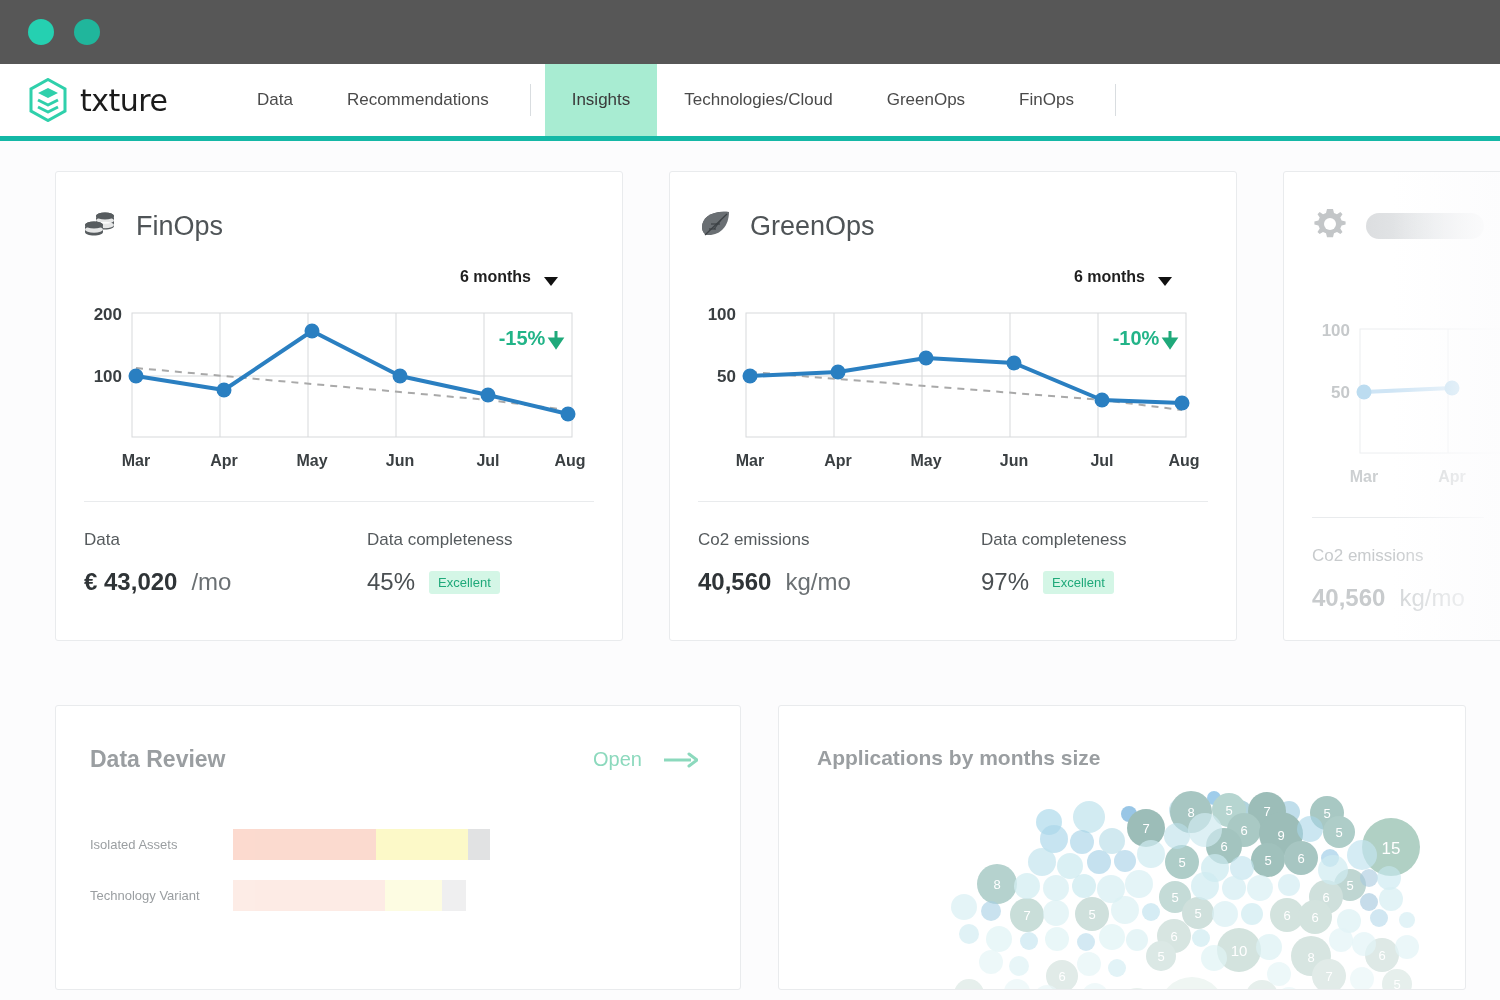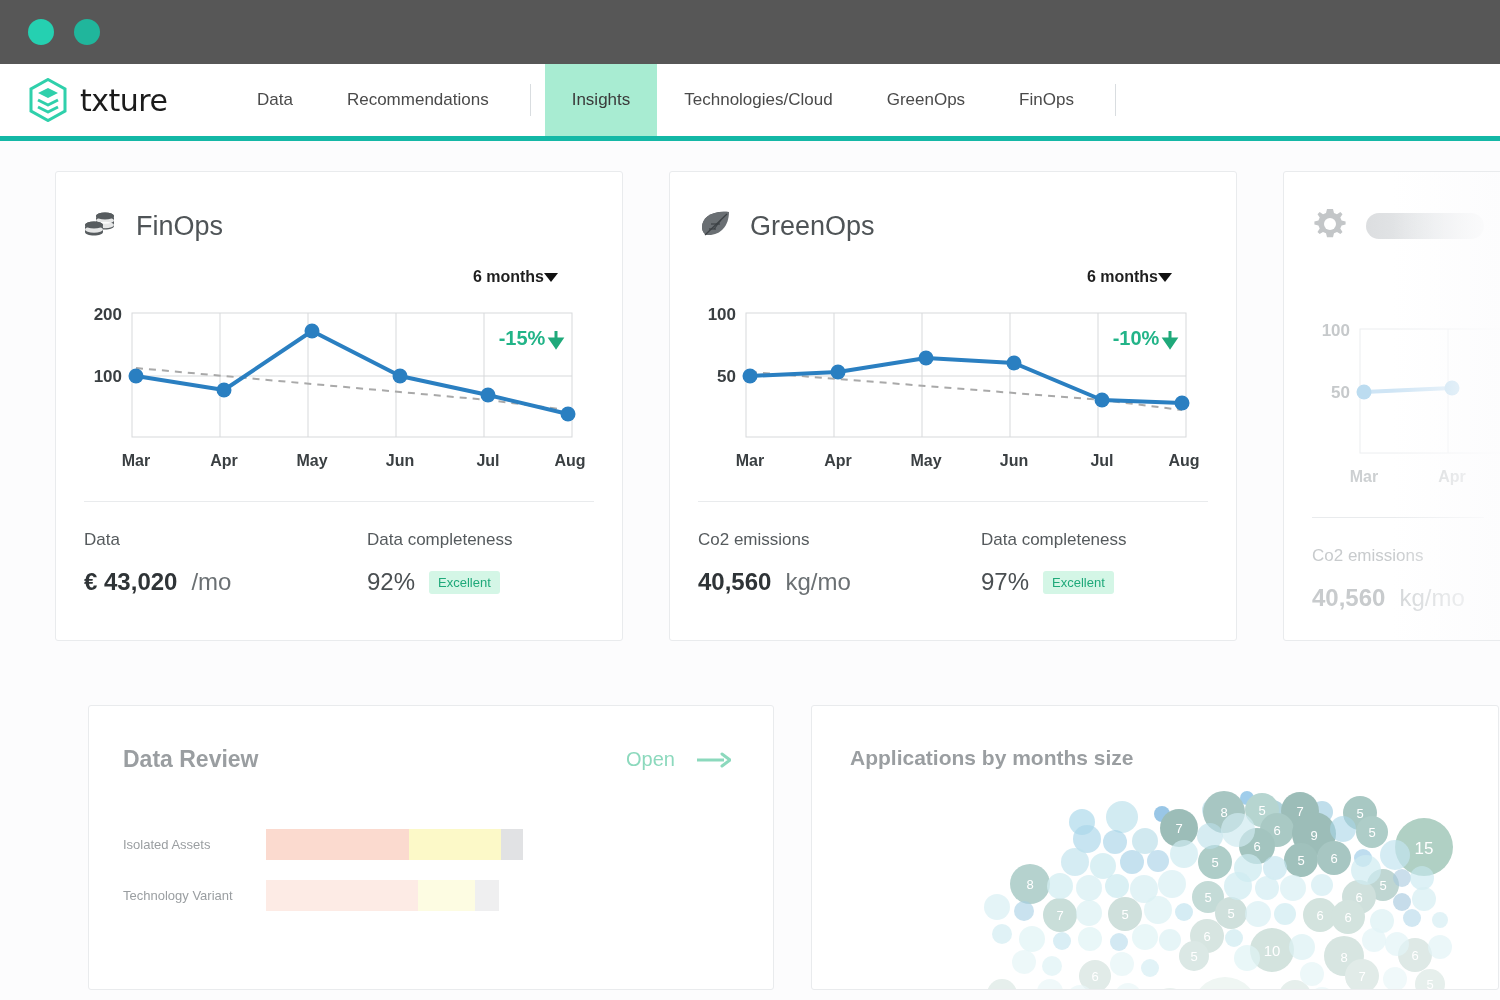--- a/index.html
+++ b/index.html
@@ -57,21 +57,21 @@
     background: #ffffff;
     border: 1px solid #e9ebed;
     border-radius: 3px;
   }
   .card-ops { width: 576px; height: 470px; padding: 26px 28px 0 28px; }
   .card-head { display: flex; align-items: center; gap: 18px; height: 56px; }
   .card-title { font-size: 27px; color: #4f5457; font-weight: 400; }
 
   .ctrl-row { display: flex; justify-content: flex-end; padding-right: 36px; margin-top: 14px; }
   .dropdown {
-    display: flex; align-items: center; 
+    display: flex; align-items: flex-end; gap: 13px;
     font-size: 16px; color: #1f1f1f; font-weight: 700; cursor: pointer;
   }
   .caret { width: 0; height: 0; border-left: 7px solid transparent;
            border-right: 7px solid transparent; border-top: 9px solid #111; }
 
   .chartwrap { margin-top: 14px; height: 175px; position: relative; }
   .chart-svg { display: block; }
 
   .card-divider { height: 1px; background: #e9ebed; margin: 26px 0 0 0; }
   .stats { display: flex; padding-top: 28px; }
@@ -97,21 +97,21 @@
     height: 26px; width: 220px; border-radius: 13px;
     background: linear-gradient(90deg,#dcdee0 0%, #e8eaec 60%, #f1f2f3 100%);
   }
   .fade-right {
     position: absolute; top: 0; right: 0; width: 120px; height: 100%;
     background: linear-gradient(90deg, rgba(252,252,253,0) 0%, rgba(252,252,253,0.92) 85%);
     pointer-events: none;
   }
 
   
-  .row-bottom { display: flex; gap: 37px; padding: 64px 0 0 88px; }
+  .row-bottom { display: flex; gap: 37px; padding: 64px 0 0 55px; }
   .card-review { width: 686px; height: 285px; padding: 40px 42px 0 34px; }
   .review-head { display: flex; align-items: center; justify-content: space-between; }
   .review-title { font-size: 23px; color: #9a9ea1; font-weight: 700; }
   .open-link { display: flex; align-items: center; gap: 22px; cursor: pointer; }
   .open-text { font-size: 20px; color: #8cd9bd; }
   .arrow-svg { display: block; }
 
   .review-rows { margin-top: 46px; }
   .review-row { display: flex; align-items: center; height: 51px; }
   .review-label { width: 143px; font-size: 13px; color: #9a9ea1; }
@@ -234,21 +234,21 @@
       <div class="stats">
         <div class="stat stat-1">
           <div class="stat-label">Data</div>
           <div class="stat-value">
             <b>€ 43,020</b><span class="unit">/mo</span>
           </div>
         </div>
         <div class="stat">
           <div class="stat-label">Data completeness</div>
           <div class="stat-value-row">
-            <span class="pct">92%</span>
+            <span class="pct">45%</span>
             <span class="badge">Excellent</span>
           </div>
         </div>
       </div>
     </div>
 
     <div class="card card-ops">
       <div class="card-head">
         <span>
           <svg width="34" height="32" viewBox="0 0 34 32">

